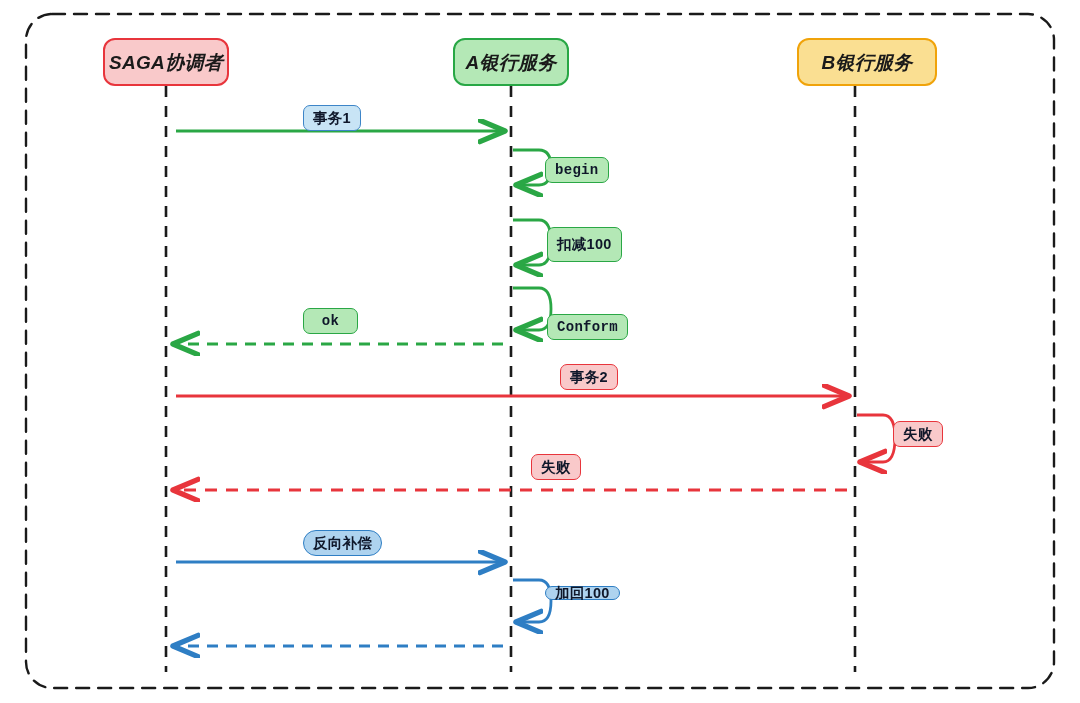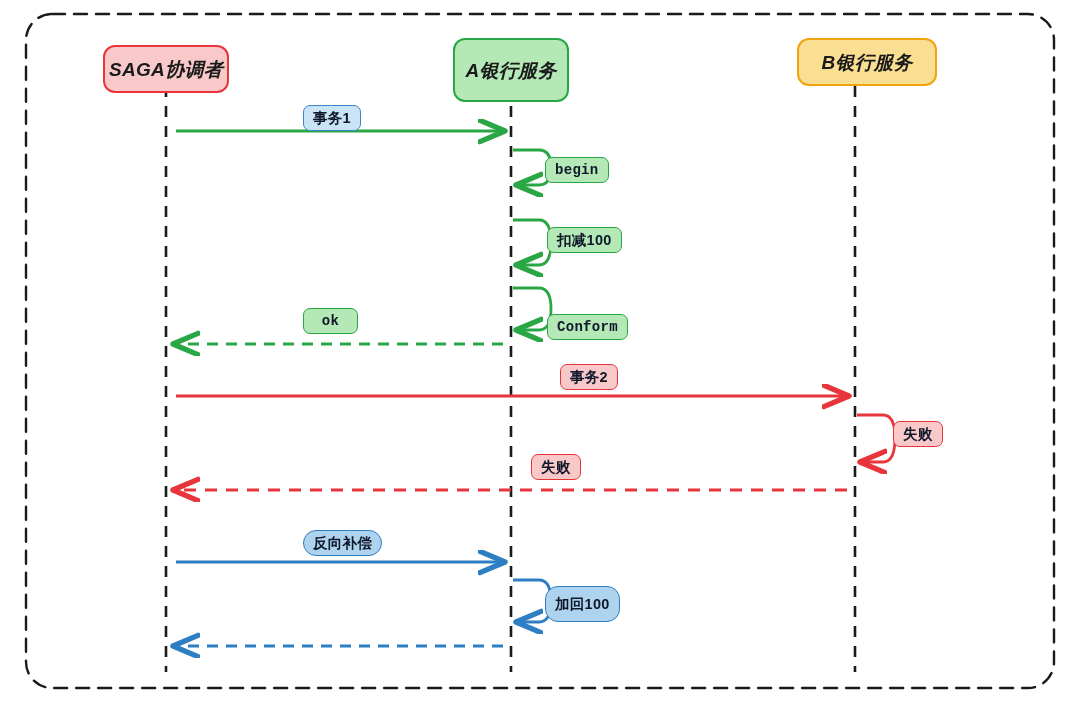--- a/index.html
+++ b/index.html
@@ -105,41 +105,41 @@
 
     <line x1="847" y1="490" x2="174" y2="490" stroke="#e8353c" stroke-width="2.8" stroke-dasharray="12 9" marker-end="url(#ah-red)"></line>
 
     <line x1="176" y1="562" x2="504" y2="562" stroke="#2e7ec4" stroke-width="2.8" marker-end="url(#ah-blue)"></line>
 
     <path d="M513,580 L539,580 Q551,580 551,601 Q551,622 539,622 L517,622" fill="none" stroke="#2e7ec4" stroke-width="2.8" marker-end="url(#ah-blue)"></path>
 
     <line x1="503" y1="646" x2="174" y2="646" stroke="#2e7ec4" stroke-width="2.8" stroke-dasharray="11 8" marker-end="url(#ah-blue)"></line>
   </svg>
 
-  <div class="chip actor-box actor-red" style="left:103px; top:45px; width:126px; height:48px;">
+  <div class="chip actor-box actor-red" style="left:103px; top:38px; width:126px; height:48px;">
     <span>SAGA协调者</span>
   </div>
 
-  <div class="chip actor-box actor-green" style="left:453px; top:38px; width:116px; height:64px;">
+  <div class="chip actor-box actor-green" style="left:453px; top:38px; width:116px; height:48px;">
     <span>A银行服务</span>
   </div>
 
   <div class="chip actor-box actor-amber" style="left:797px; top:38px; width:140px; height:48px;">
     <span>B银行服务</span>
   </div>
 
   <div class="chip msg-label lbl-cyan" style="left:303px; top:105px; height:26px;">
     <span>事务1</span>
   </div>
 
   <div class="chip msg-label lbl-green mono" style="left:545px; top:157px; height:26px;">
     <span>begin</span>
   </div>
 
-  <div class="chip msg-label lbl-green" style="left:547px; top:227px; height:26px;">
+  <div class="chip msg-label lbl-green" style="left:547px; top:227px; height:35px;">
     <span>扣减100</span>
   </div>
 
   <div class="chip msg-label lbl-green mono" style="left:547px; top:294px; height:26px;margin-top:20px;">
     <span>Conform</span>
   </div>
 
   <div class="chip msg-label lbl-green mono" style="left:303px; top:308px; width:55px; height:26px;">
     <span>ok</span>
   </div>
@@ -153,17 +153,17 @@
   </div>
 
   <div class="chip msg-label lbl-red" style="left:531px; top:454px; height:26px;">
     <span>失败</span>
   </div>
 
   <div class="chip msg-label lbl-blue" style="left:303px; top:530px; height:26px;">
     <span>反向补偿</span>
   </div>
 
-  <div class="chip msg-label lbl-blue" style="left:545px; top:586px; height:36px;">
+  <div class="chip msg-label lbl-blue" style="left:545px; top:586px; height:14px;">
     <span>加回100</span>
   </div>
 
 </div>
 
 </body></html>

